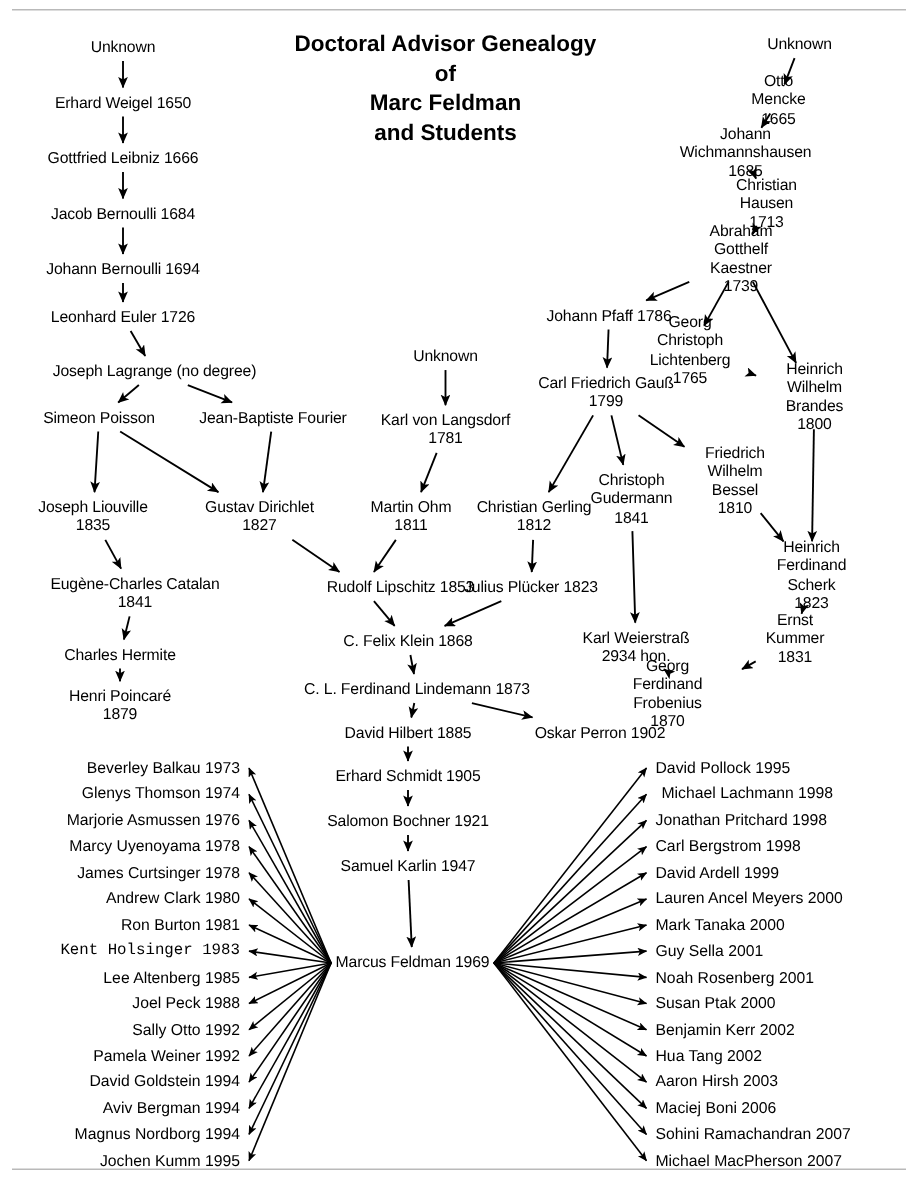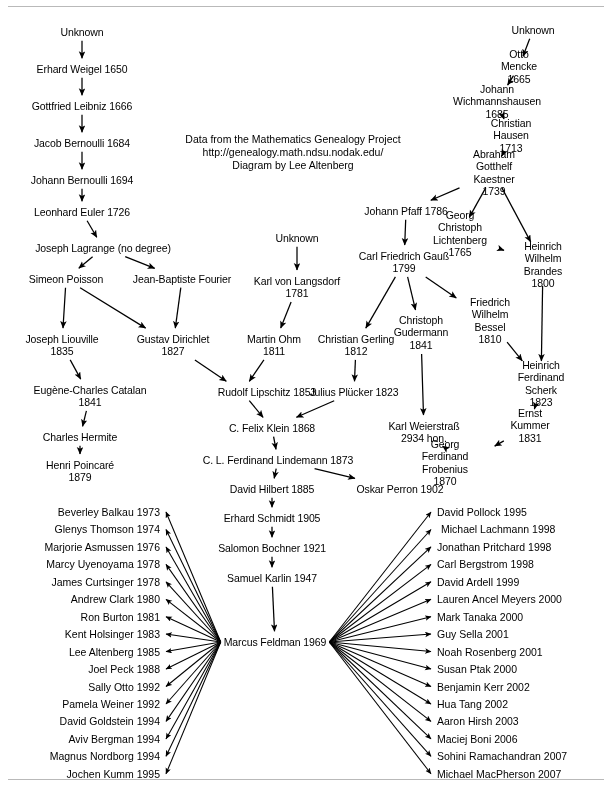--- a/index.html
+++ b/index.html
@@ -207,34 +207,35 @@
       <div class="node" style="left: 541px; top: 384px;">Heinrich Ferdinand
 Scherk 1823</div>
       <div class="node" style="left: 424px; top: 432px;">Karl Weierstraß
 2934 hon.</div>
       <div class="node" style="left: 530px; top: 426px;">Ernst Kummer
 1831</div>
       <div class="node" style="left: 445px; top: 463px;">Georg Ferdinand Frobenius
 1870</div>
     </div>
 
-
-  <div class="subtitle" style="left:293px;top:133px;width:330px;">Data from the Mathematics Genealogy Project
-http://genealogy.math.ndsu.nodak.edu/
-Diagram by Lee Altenberg</div>
+  <div class="title" style="left:297px;top:20px;width:300px;">Doctoral Advisor Genealogy
+of
+Marc Feldman
+and Students</div>
+
 
   <div id="students-left">
       <div class="student left" style="left: 160px; top: 512px;">Beverley Balkau 1973</div>
       <div class="student left" style="left: 160px; top: 529.45px;">Glenys Thomson 1974</div>
       <div class="student left" style="left: 160px; top: 546.9px;">Marjorie Asmussen 1976</div>
       <div class="student left" style="left: 160px; top: 564.35px;">Marcy Uyenoyama 1978</div>
       <div class="student left" style="left: 160px; top: 581.8px;">James Curtsinger 1978</div>
       <div class="student left" style="left: 160px; top: 599.25px;">Andrew Clark 1980</div>
       <div class="student left" style="left: 160px; top: 616.7px;">Ron Burton 1981</div>
-      <div class="student left" style="left: 160px; top: 634.15px;">Kent Holsinger 1983</div>
+      <div class="student left" style="left: 160px; top: 634.15px; font-family: Liberation Mono, monospace;">Kent Holsinger 1983</div>
       <div class="student left" style="left: 160px; top: 651.6px; padding-left: 41px;">Lee Altenberg 1985</div>
       <div class="student left" style="left: 160px; top: 669.05px;">Joel Peck 1988</div>
       <div class="student left" style="left: 160px; top: 686.5px;">Sally Otto 1992</div>
       <div class="student left" style="left: 160px; top: 703.95px;">Pamela Weiner 1992</div>
       <div class="student left" style="left: 160px; top: 721.4px;">David Goldstein 1994</div>
       <div class="student left" style="left: 160px; top: 738.85px;">Aviv Bergman 1994</div>
       <div class="student left" style="left: 160px; top: 756.3px;">Magnus Nordborg 1994</div>
       <div class="student left" style="left: 160px; top: 773.75px;">Jochen Kumm 1995</div>
     </div>
   <div id="students-right">

